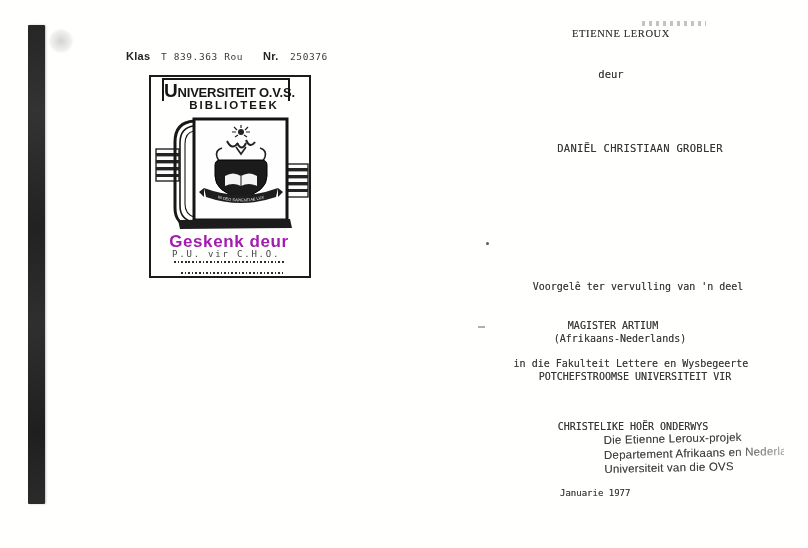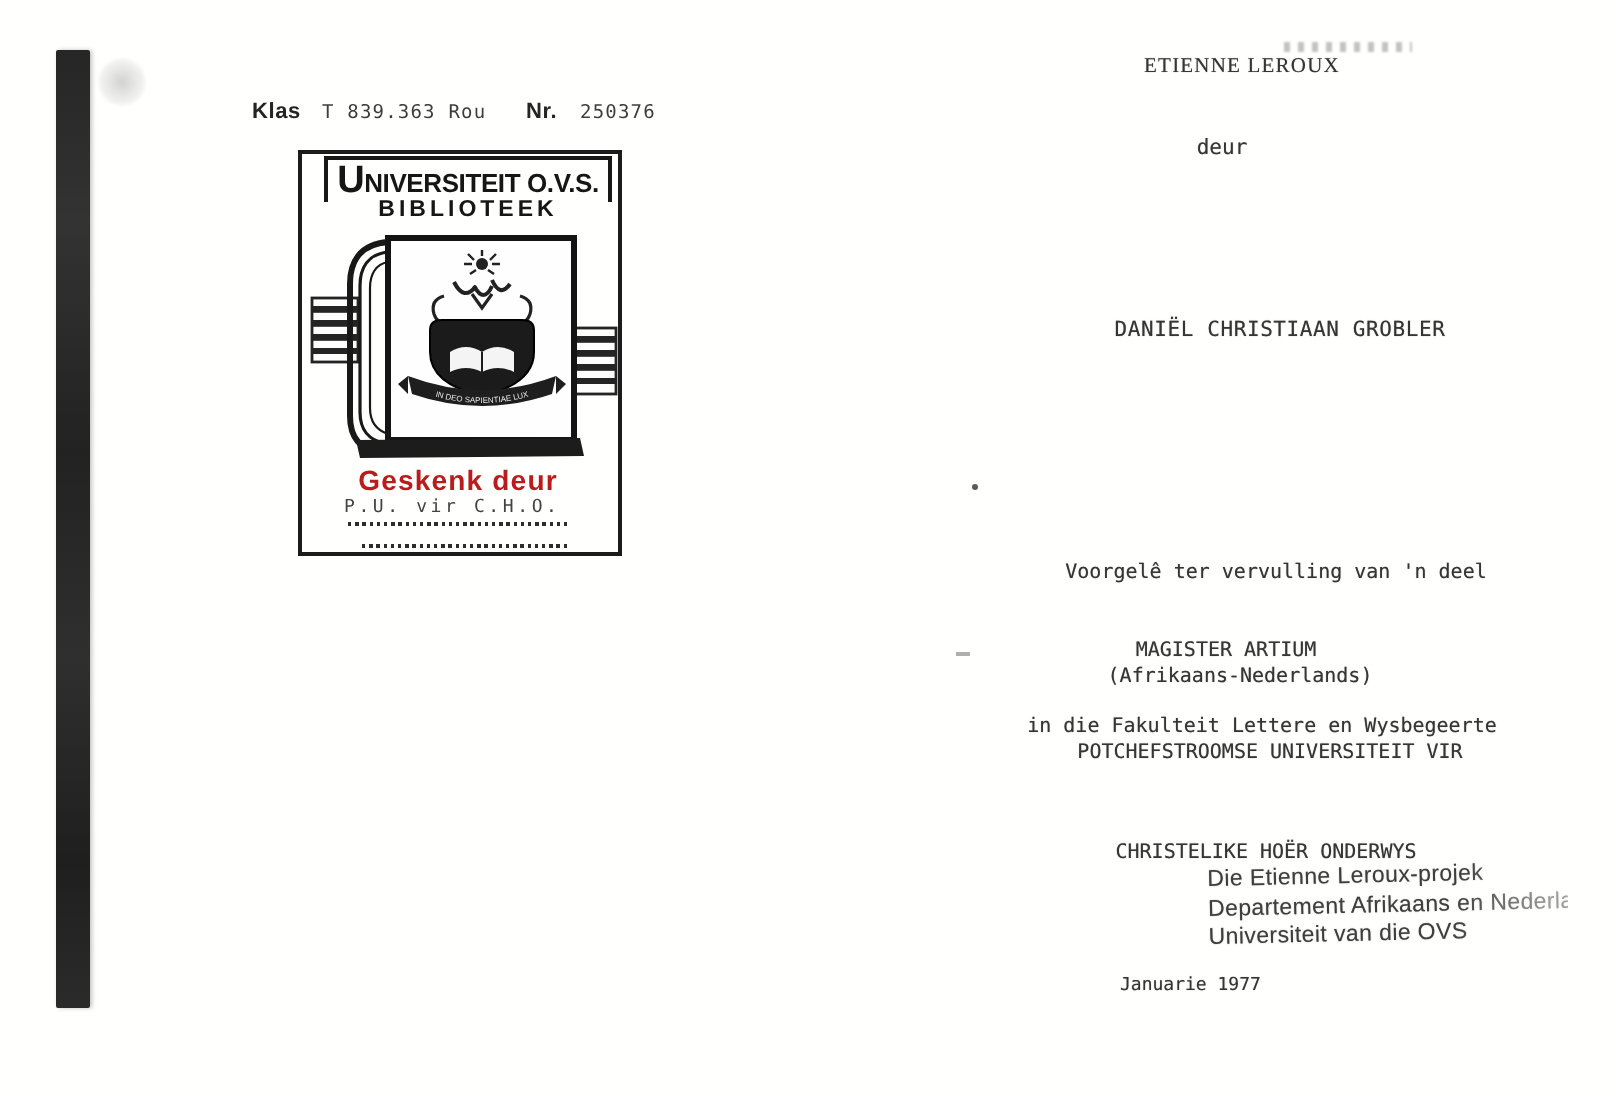--- a/index.html
+++ b/index.html
@@ -29,33 +29,33 @@
   .klas-row{position:absolute;left:0;top:48px;width:420px;height:16px;padding-left:32px;}
   .cl-label{position:absolute;font-weight:bold;font-size:11px;color:#242424;letter-spacing:.3px;}
   .cl-value{position:absolute;font-family:"DejaVu Sans Mono",monospace;font-size:9.5px;color:#3d3d3d;letter-spacing:.6px;}
   
   .stamp{
     position:absolute;left:149px;top:75px;width:162px;height:203px;box-sizing:border-box;
     border:2px solid #1b1b1b;color:#161616;
   }
   .stamp svg{position:absolute;left:0;top:0;}
   .stamp-header-box{
-    position:absolute;left:11px;top:1px;width:144px;height:23px;box-sizing:border-box;
+    position:absolute;left:11px;top:1px;width:128px;height:23px;box-sizing:border-box;
     border:2px solid #171717;border-bottom:none;
     text-align:center;font-weight:bold;font-size:13px;letter-spacing:-0.2px;
     line-height:21px;white-space:nowrap;
   }
   .stamp-header-box::first-letter{font-size:19px;}
   .stamp-sub{
     position:absolute;left:10px;top:22px;width:146px;text-align:center;
     font-weight:bold;font-size:11.5px;letter-spacing:2px;white-space:nowrap;
   }
   .gift-label{
     position:absolute;left:0px;top:155px;width:156px;text-align:center;
-    font-weight:bold;font-size:14px;letter-spacing:.6px;color:#b91c1c;white-space:nowrap;
+    font-weight:bold;font-size:17px;letter-spacing:.6px;color:#a21caf;white-space:nowrap;
   }
   .gift-from{
     position:absolute;left:21px;top:172px;
     font-family:"DejaVu Sans Mono",monospace;font-size:9px;letter-spacing:1.8px;color:#424242;white-space:nowrap;
   }
   .dotline{position:absolute;height:2.4px;background:repeating-linear-gradient(90deg,#2c2c2c 0 1.7px,transparent 1.7px 3.6px);}
   .dot1{left:23px;top:184px;width:110px;}
   .dot2{left:30px;top:195px;width:103px;}
   
   .tw{
@@ -145,21 +145,21 @@
     <div class="stamp-header-box">UNIVERSITEIT O.V.S.</div>
     <div class="stamp-sub">BIBLIOTEEK</div>
     <div class="gift-label">Geskenk  deur</div>
     <div class="gift-from">P.U. vir C.H.O.</div>
     <div class="dotline dot1"></div>
     <div class="dotline dot2"></div>
   </div>
 
   <div class="tw" style="left:621px;top:28px;font-size:10.5px;letter-spacing:.6px;font-family:Liberation Serif, serif;">ETIENNE LEROUX</div>
   <div class="tw" style="left:611px;top:68px;font-size:10.5px;">deur</div>
-  <div class="tw" style="left:640px;top:142px;font-size:10.5px;letter-spacing:.3px;margin-top:17px;">DANIËL CHRISTIAAN GROBLER</div>
+  <div class="tw" style="left:640px;top:142px;font-size:10.5px;letter-spacing:.3px;">DANIËL CHRISTIAAN GROBLER</div>
 
   <div class="tw" style="left:638px;top:281px;font-size:10px;">Voorgelê ter vervulling van 'n deel</div>
 
   <div class="tw" style="left:613px;top:320px;font-size:10px;">MAGISTER ARTIUM</div>
   <div class="tw" style="left:620px;top:333px;font-size:10px;">(Afrikaans-Nederlands)</div>
 
   <div class="tw" style="left:631px;top:358px;font-size:10px;">in die Fakulteit Lettere en Wysbegeerte</div>
   <div class="tw" style="left:635px;top:371px;font-size:10px;">POTCHEFSTROOMSE UNIVERSITEIT VIR</div>
   <div class="tw" style="left:633px;top:384px;font-size:10px;margin-top:37px;">CHRISTELIKE HOËR ONDERWYS</div>
 

